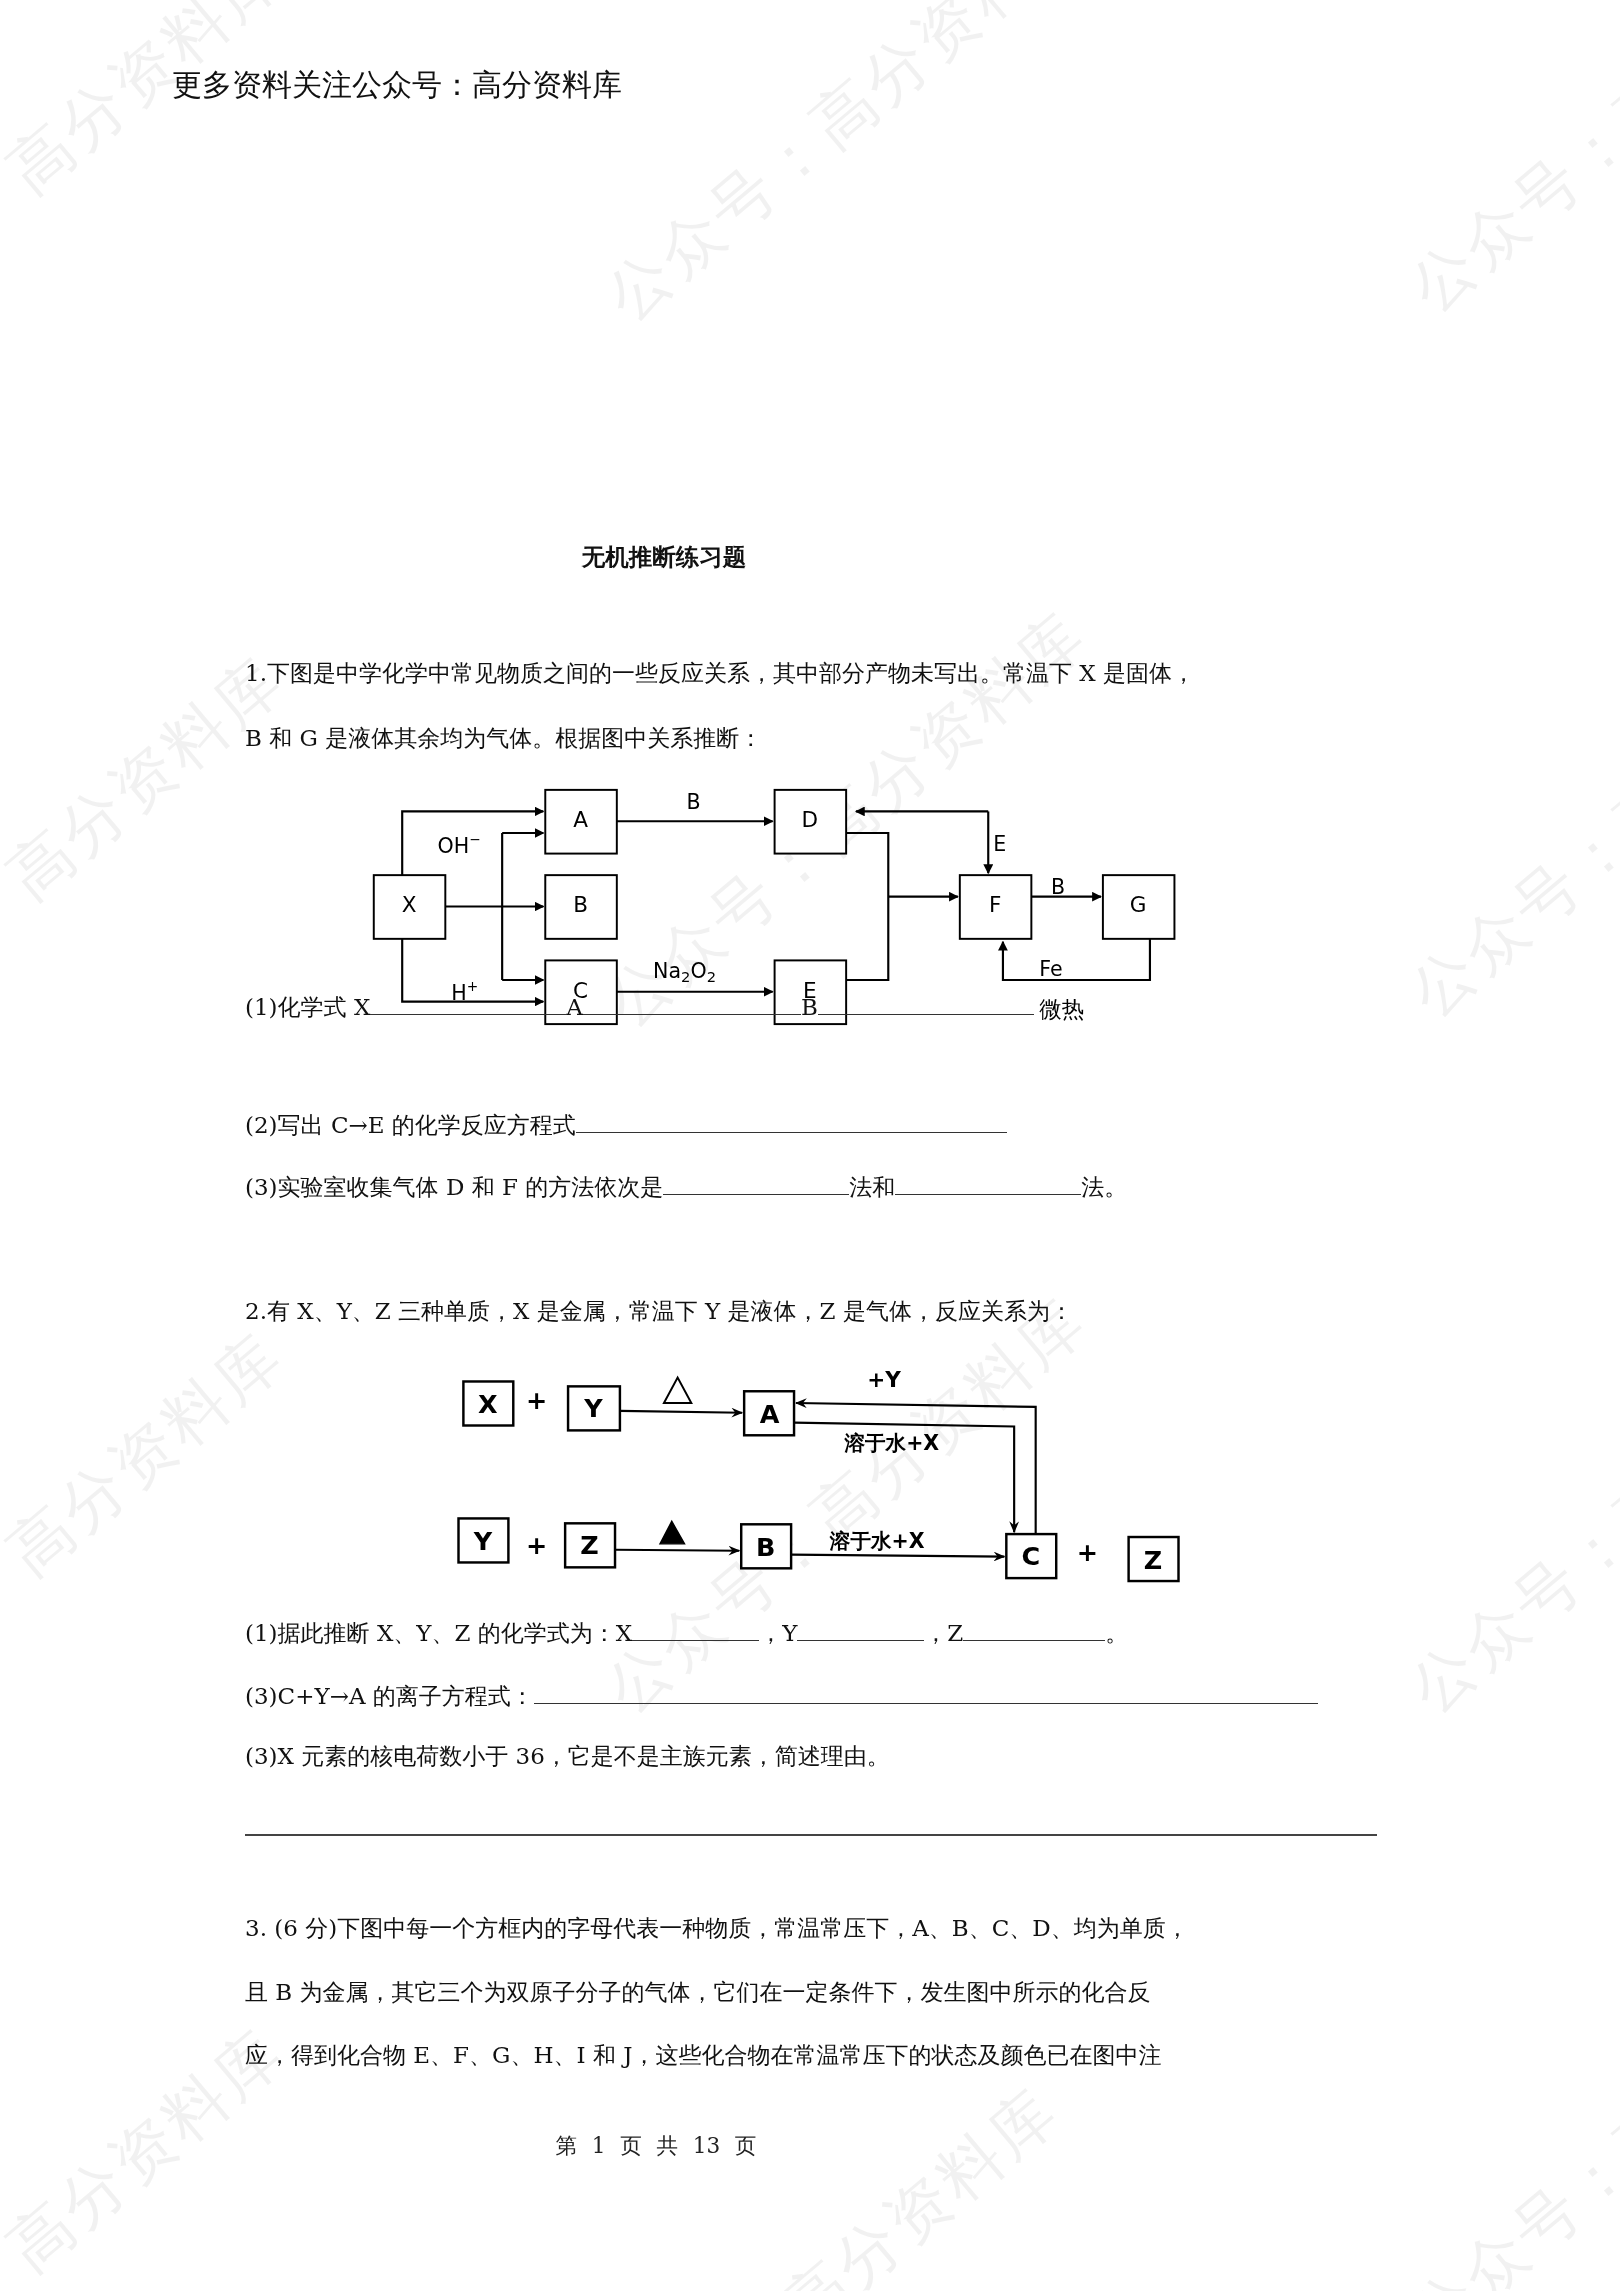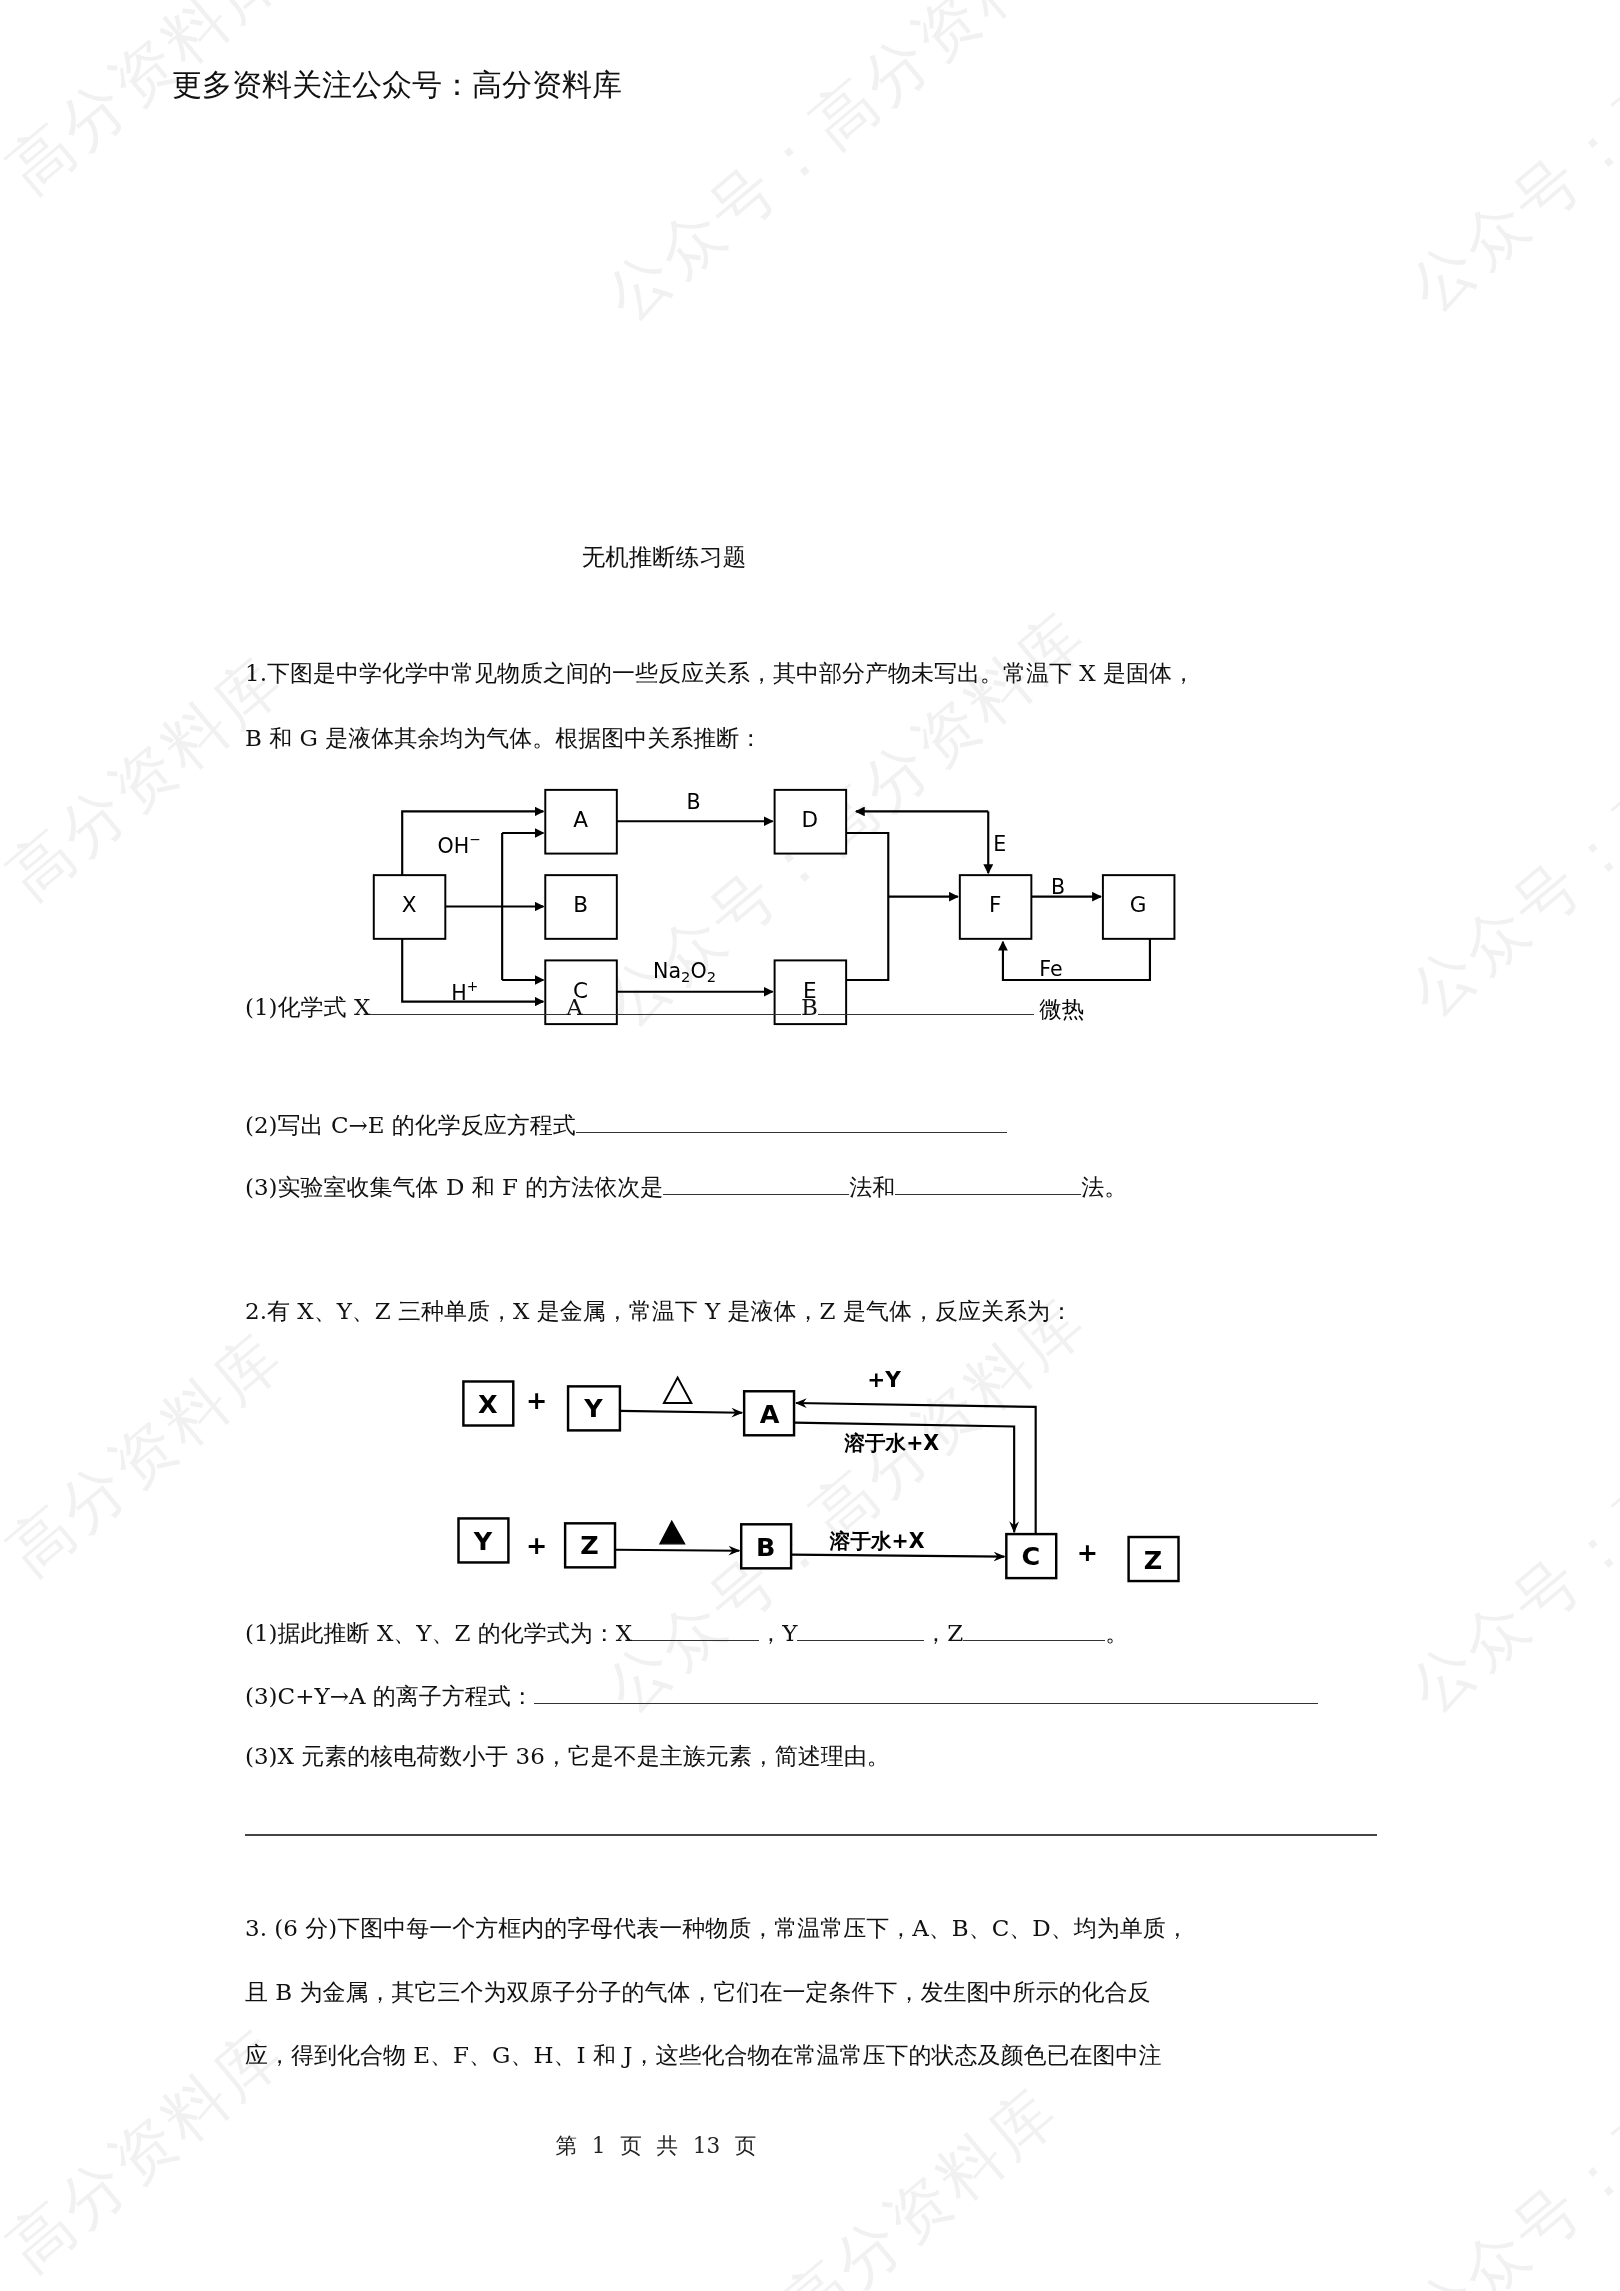--- a/index.html
+++ b/index.html
@@ -4,21 +4,21 @@
 <style>
   html, body { margin: 0; padding: 0; background: #ffffff; }
   body { width: 1620px; height: 2292px; position: relative; overflow: hidden;
          font-family: "DejaVu Serif", "Liberation Serif", serif; color: #111; }
   .wm { position: absolute; color: rgba(0,0,0,0.055); font-family: "DejaVu Sans", sans-serif;
         font-size: 63px; white-space: nowrap; transform: rotate(-40deg); transform-origin: left top;
         pointer-events: none; letter-spacing: 3.9px; }
   .header-note { position: absolute; left: 172px; top: 65px; font-family: "DejaVu Sans", sans-serif;
                  font-size: 30px; color: #111; }
   .title { position: absolute; left: 0; width: 1328px; top: 541px; text-align: center;
-           font-family: "DejaVu Sans", sans-serif; font-weight: normal; font-size: 23.5px; }
+           font-family: "DejaVu Sans", sans-serif; font-weight: bold; font-size: 23.5px; }
   .p { position: absolute; left: 245px; font-size: 23px; white-space: nowrap; line-height: 29px; }
   .blank { display: inline-block; border-bottom: 1.5px solid #333; height: 23.5px; vertical-align: baseline; }
   .fullline { position: absolute; left: 245px; width: 1132px; height: 0; border-top: 2px solid #444; }
   .diagram { position: absolute; }
   .diagram text { font-family: "DejaVu Sans", sans-serif; }
   .footer { position: absolute; left: 0; width: 1312px; top: 2131px; text-align: center;
             font-size: 21.6px; color: #222; word-spacing: 7.8px; }
 </style>
 </head>
 <body>

